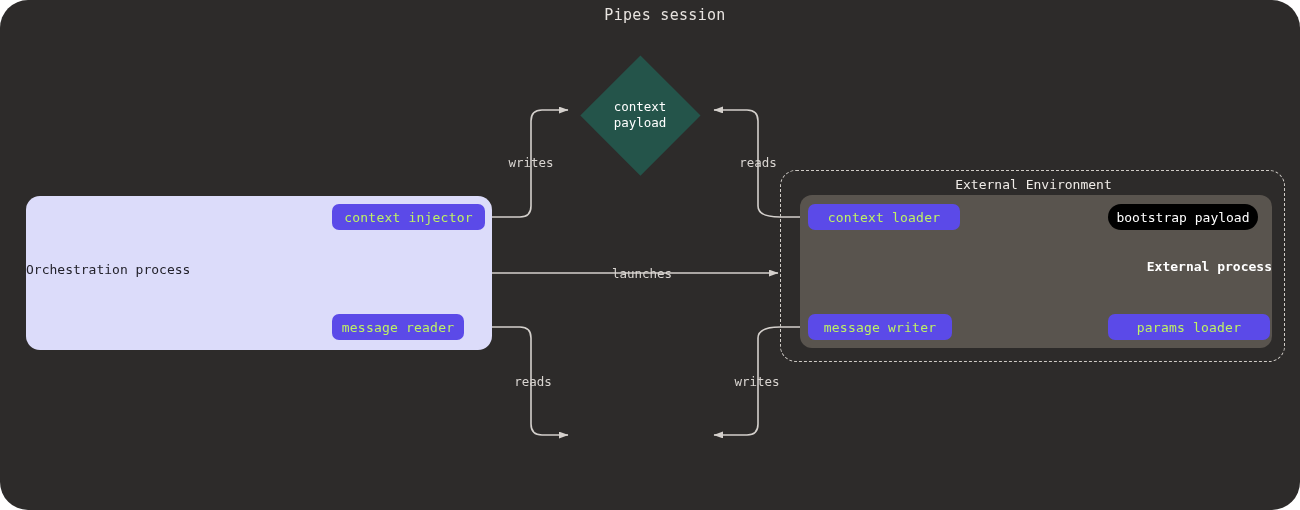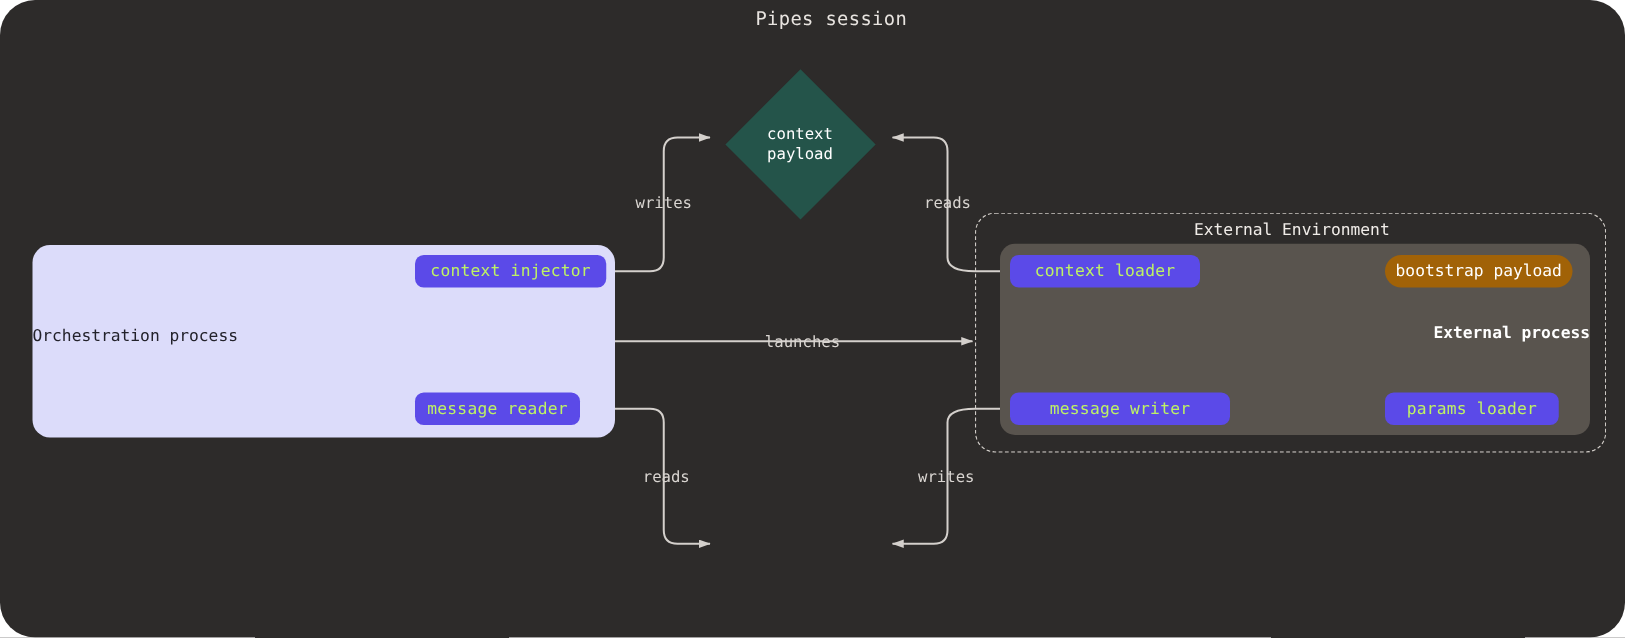--- a/index.html
+++ b/index.html
@@ -144,25 +144,25 @@
     position: absolute;
     left: 0;
     top: 64px;
     width: 472px;
     text-align: right;
     color: #ffffff;
     font-size: 13px;
     font-weight: bold;
   }
   .pill-ctx-loader  { left: 8px;   top: 9px;   width: 152px; }
-  .pill-msg-writer  { left: 8px;   top: 119px; width: 176px; }
-  .pill-params      { left: 308px; top: 119px; width: 139px; }
+  .pill-msg-writer  { left: 8px;   top: 119px; width: 144px; }
+  .pill-params      { left: 308px; top: 119px; width: 162px; }
   .store-box {
     position: absolute;
-    background: #a16207;
+    background: #000000;
     border-radius: 13px;
     color: #ffffff;
     font-size: 13px;
     display: flex;
     align-items: center;
     justify-content: center;
     height: 26px;
     box-sizing: border-box;
   }
   .store-bootstrap { left: 308px; top: 9px; width: 150px; }

